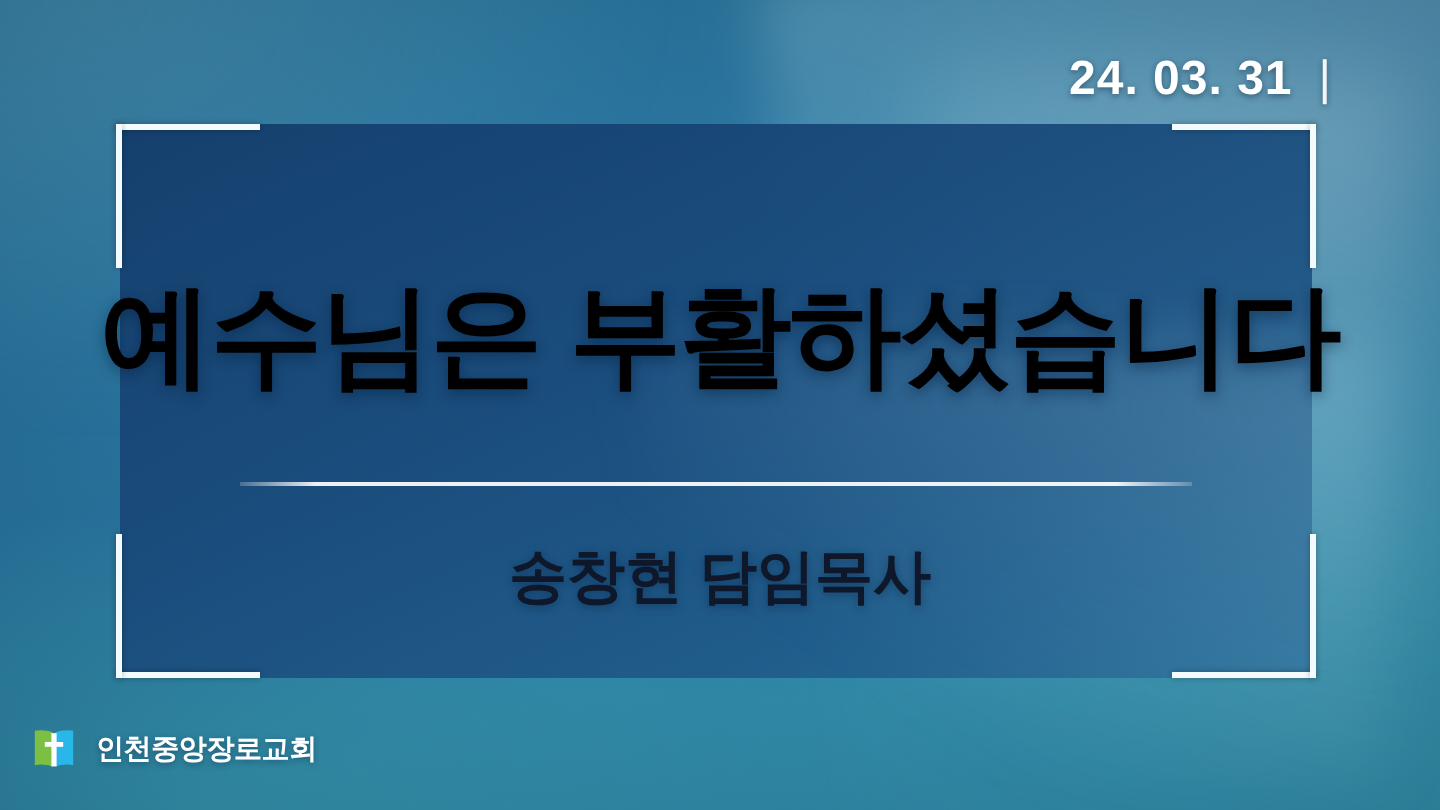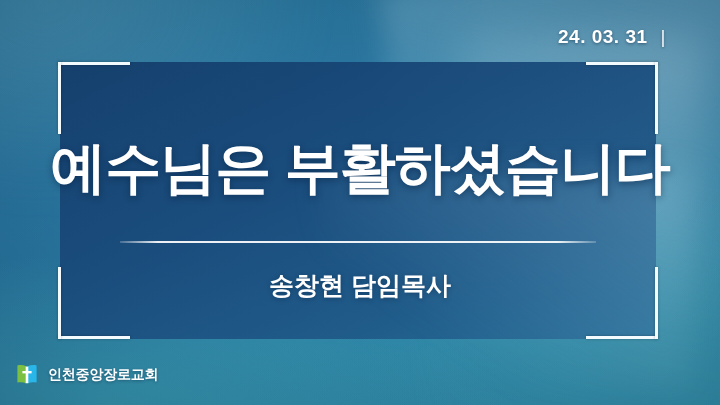--- a/index.html
+++ b/index.html
@@ -117,42 +117,42 @@
 
   
   .header {
     position: absolute;
     top: 26px;
     right: 52px;
     display: flex;
     align-items: center;
     gap: 11px;
     color: #ffffff;
-    font-size: 19px;
+    font-size: 24px;
     font-weight: 700;
     letter-spacing: 0.5px;
     text-shadow: 0 1px 3px rgba(0,20,45,0.45);
     white-space: nowrap;
   }
   .header .date { font-weight: 700; }
   .header .sep {
     font-weight: 400;
     opacity: 0.92;
     padding: 0 2px;
   }
   .header .service { font-weight: 700; }
 
   
   .title {
     position: absolute;
     left: 0;
     right: 0;
     top: 139px;
     text-align: center;
-    color: #ffffff;
+    color: #000000;
     font-size: 56px;
     font-weight: 700;
     letter-spacing: -1px;
     line-height: 1.05;
     text-shadow: 0 2px 7px rgba(0,25,55,0.45);
     white-space: nowrap;
   }
 
   .divider {
     position: absolute;
@@ -162,22 +162,22 @@
     height: 2px;
     background: linear-gradient(90deg, rgba(255,255,255,0.20) 0%, rgba(255,255,255,0.92) 8%, rgba(255,255,255,0.92) 92%, rgba(255,255,255,0.20) 100%);
   }
 
   .subtitle {
     position: absolute;
     left: 0;
     right: 0;
     top: 269px;
     text-align: center;
-    color: #ffffff;
-    font-size: 25px;
+    color: #0f172a;
+    font-size: 29px;
     font-weight: 700;
     letter-spacing: 0px;
     text-shadow: 0 1px 5px rgba(0,25,55,0.40);
     white-space: nowrap;
   }
 
   
   .logo {
     position: absolute;
     left: 14px;

